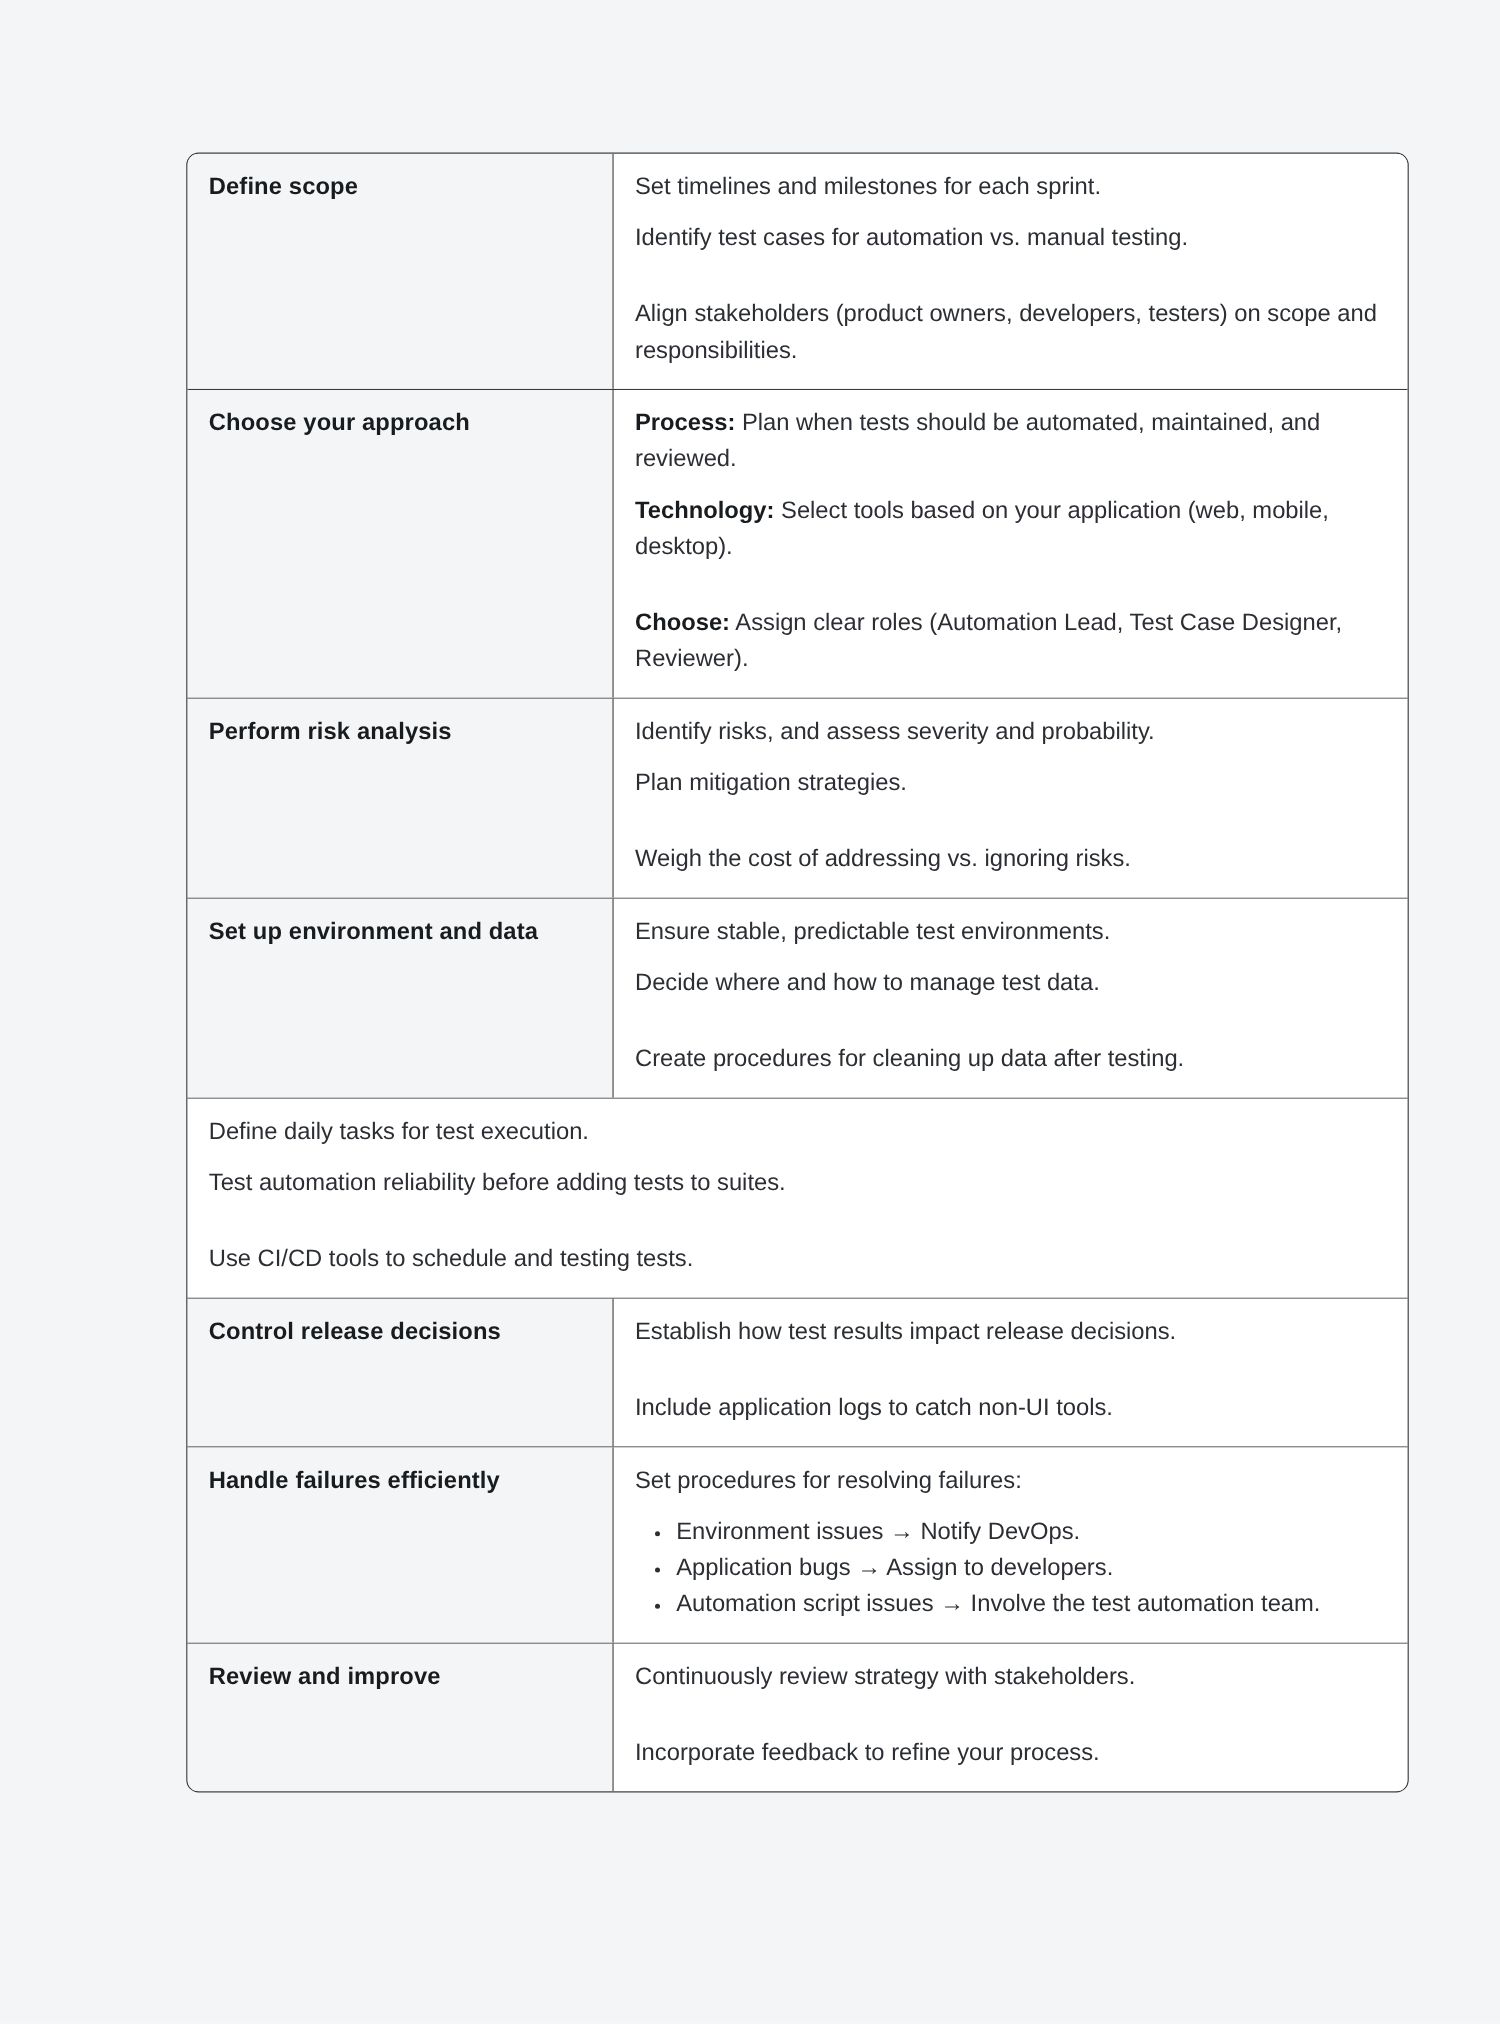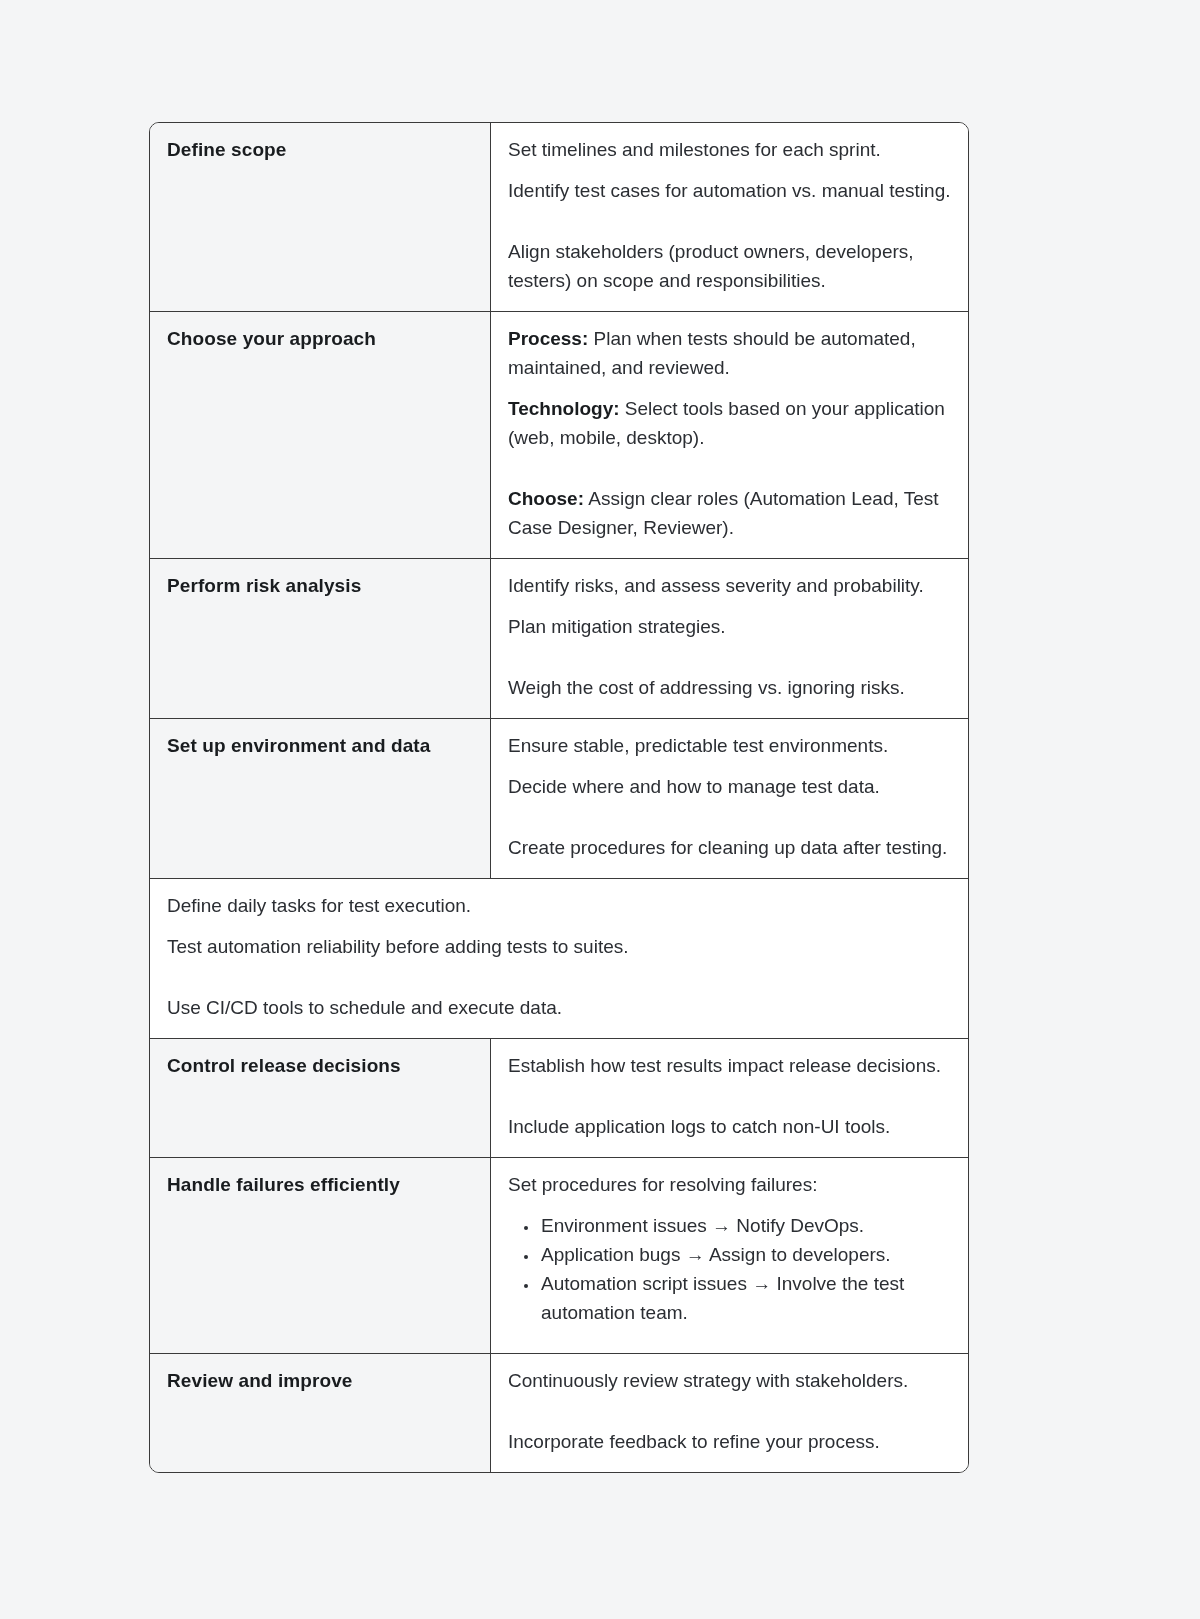--- a/index.html
+++ b/index.html
@@ -14,21 +14,21 @@
   *{box-sizing:border-box;}
   html,body{margin:0;padding:0;}
   body{
     width:1200px;height:1619px;
     background:var(--page-bg);
     font-family:"Liberation Sans","DejaVu Sans",sans-serif;
     position:relative;
   }
   .table{
     position:absolute;
-    left:149px;top:122px;width:820px;
+    left:149px;top:122px;width:978px;
     border:1px solid var(--border);
     border-radius:var(--radius);
     overflow:hidden;
     background:var(--content-col-bg);
   }
   .row{
     display:flex;
     border-top:1px solid var(--border);
   }
   .row:first-child{border-top:none;}
@@ -60,21 +60,21 @@
   }
   .para:last-child{margin-bottom:0;margin-top:32px;}
   .para strong{color:var(--hdr-text);font-weight:700;}
   .bullets{
     margin:0;
     padding:0 0 0 31px;
     font-size:19px;
     line-height:29px;
     color:var(--body-text);
   }
-  .bullets:last-child{margin-bottom:10px;}
+  .bullets:last-child{margin-bottom:0;}
   .bullet{margin:0;padding-left:2px;}
   .bullet::marker{font-size:14px;}
 </style>
 </head>
 <body>
 
 <div class="table">
     <div class="row">
       <div class="cell left">
         <div class="hdr">Define scope</div>
@@ -112,21 +112,21 @@
       <div class="cell right">
         <p class="para">Ensure stable, predictable test environments.</p>
         <p class="para">Decide where and how to manage test data.</p>
         <p class="para">Create procedures for cleaning up data after testing.</p>
       </div>
     </div>
     <div class="row">
       <div class="cell right">
         <p class="para">Define daily tasks for test execution.</p>
         <p class="para">Test automation reliability before adding tests to suites.</p>
-        <p class="para">Use CI/CD tools to schedule and execute data.</p>
+        <p class="para">Use CI/CD tools to schedule and testing tests.</p>
       </div>
     </div>
     <div class="row">
       <div class="cell left">
         <div class="hdr">Control release decisions</div>
       </div>
       <div class="cell right">
         <p class="para">Establish how test results impact release decisions.</p>
         <p class="para">Include application logs to catch non-UI tools.</p>
       </div>

